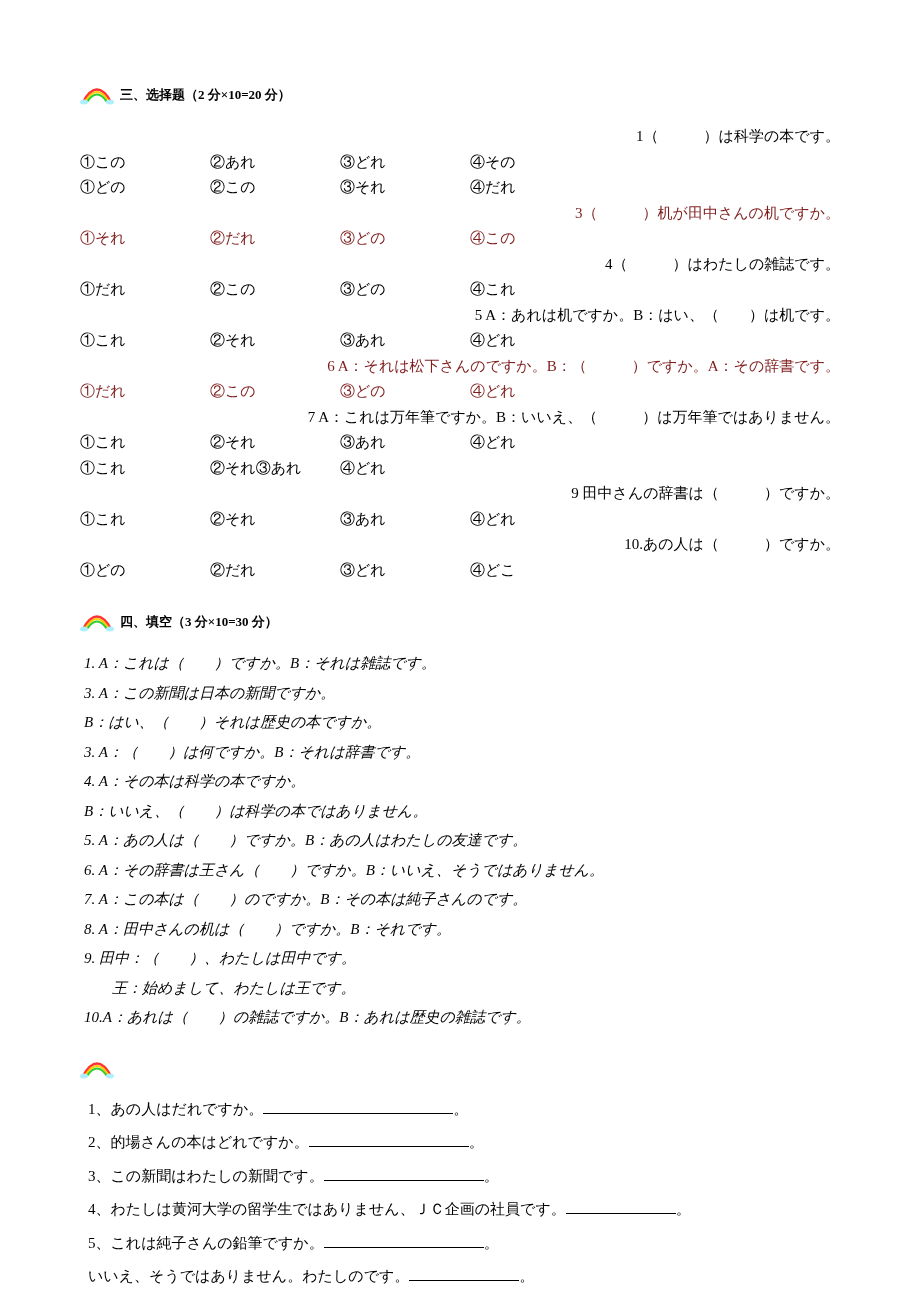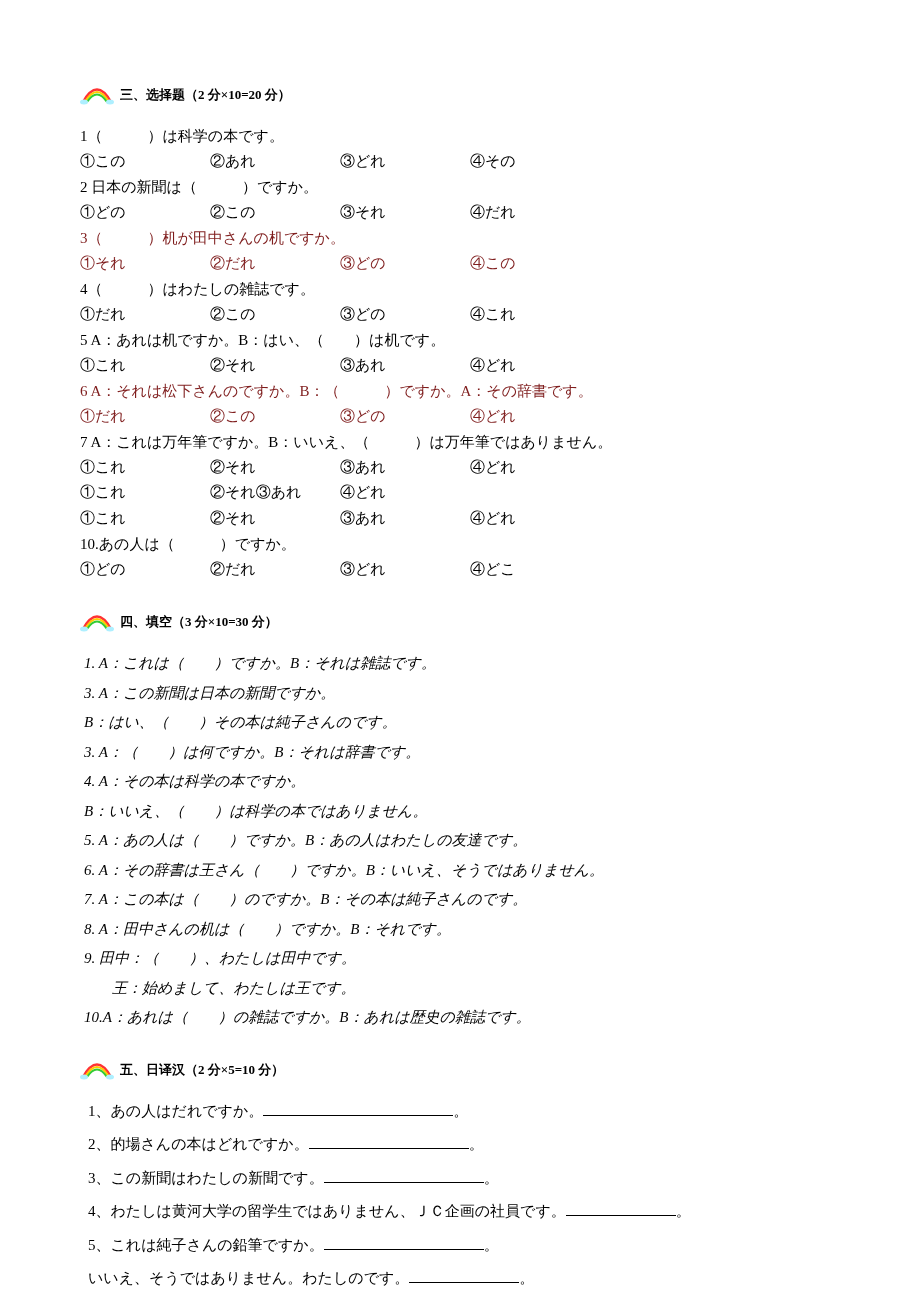--- a/index.html
+++ b/index.html
@@ -18,38 +18,38 @@
       align-items: center;
       margin-bottom: 18px;
       margin-top: 4px;
       font-weight: bold;
       font-size: 13px;
     }
     .section-header .icon {
       margin-right: 6px;
       display: inline-flex;
     }
-    .question-line { margin: 0; }
+    .question-line { margin: 0; text-align: right; }
     .option-row { display: flex; }
     .opt { flex: 0 0 auto; min-width: 130px; }
     .blue { color: #7f1d1d; }
     .fill-line { margin: 4px; font-style: italic; }
     .indent { padding-left: 28px; }
     .trans-line { margin: 8px; }
     .underline {
       display: inline-block;
       border-bottom: 1px solid #000;
       height: 1em;
       vertical-align: baseline;
     }
     .ul-long { width: 190px; }
     .ul-med { width: 160px; }
     .ul-short { width: 110px; }
     .section-gap { margin-top: 28px; }
-    .s3-options .opt { min-width: 130px; font-family: Liberation Mono, monospace; }
+    .s3-options .opt { min-width: 130px; }
   </style>
 </head>
 <body>
 
 <div class="section-header">
   <span class="icon">
     <svg width="34" height="20" viewBox="0 0 34 20">
       <path d="M3 17 Q17 -8 31 17" stroke="#FF3333" stroke-width="2.5" fill="none"></path>
       <path d="M5 17 Q17 -3 29 17" stroke="#FFCC00" stroke-width="2" fill="none"></path>
       <path d="M7 17 Q17 2 27 17" stroke="#33CC33" stroke-width="2" fill="none"></path>
@@ -62,21 +62,20 @@
 
 <div class="s3-options">
   <div class="question-line">1（　　　）は科学の本です。</div>
   <div class="option-row">
     <span class="opt">①この</span>
     <span class="opt">②あれ</span>
     <span class="opt">③どれ</span>
     <span class="opt">④その</span>
   </div>
 
-  <div class="question-line">2 日本の新聞は（　　　）ですか。</div>
   <div class="option-row">
     <span class="opt">①どの</span>
     <span class="opt">②この</span>
     <span class="opt">③それ</span>
     <span class="opt">④だれ</span>
   </div>
 
   <div class="question-line blue">3（　　　）机が田中さんの机ですか。</div>
   <div class="option-row blue">
     <span class="opt">①それ</span>
@@ -117,20 +116,21 @@
     <span class="opt">④どれ</span>
   </div>
 
   <div class="option-row">
     <span class="opt">①これ</span>
     <span class="opt">②それ③あれ</span>
     <span class="opt">④どれ</span>
     <span class="opt"></span>
   </div>
 
+  <div class="question-line">9  田中さんの辞書は（　　　）ですか。</div>
   <div class="option-row">
     <span class="opt">①これ</span>
     <span class="opt">②それ</span>
     <span class="opt">③あれ</span>
     <span class="opt">④どれ</span>
   </div>
 
   <div class="question-line">10.あの人は（　　　）ですか。</div>
   <div class="option-row">
     <span class="opt">①どの</span>
@@ -148,21 +148,21 @@
       <path d="M7 17 Q17 2 27 17" stroke="#33CC33" stroke-width="2" fill="none"></path>
       <ellipse cx="4" cy="17" rx="4" ry="2.5" fill="#AEEFFF"></ellipse>
       <ellipse cx="30" cy="17" rx="4" ry="2.5" fill="#AEEFFF"></ellipse>
     </svg>
   </span>
   <span>四、填空（3 分×10=30 分）</span>
 </div>
 
 <div class="fill-line">1. A：これは（　　）ですか。B：それは雑誌です。</div>
 <div class="fill-line">3. A：この新聞は日本の新聞ですか。</div>
-<div class="fill-line">B：はい、（　　）その本は純子さんのです。</div>
+<div class="fill-line">B：はい、（　　）それは歴史の本ですか。</div>
 <div class="fill-line">3. A：（　　）は何ですか。B：それは辞書です。</div>
 <div class="fill-line">4. A：その本は科学の本ですか。</div>
 <div class="fill-line">B：いいえ、（　　）は科学の本ではありません。</div>
 <div class="fill-line">5. A：あの人は（　　）ですか。B：あの人はわたしの友達です。</div>
 <div class="fill-line">6. A：その辞書は王さん（　　）ですか。B：いいえ、そうではありません。</div>
 <div class="fill-line">7. A：この本は（　　）のですか。B：その本は純子さんのです。</div>
 <div class="fill-line">8. A：田中さんの机は（　　）ですか。B：それです。</div>
 <div class="fill-line">9.  田中：（　　）、わたしは田中です。</div>
 <div class="fill-line indent">王：始めまして、わたしは王です。</div>
 <div class="fill-line">10.A：あれは（　　）の雑誌ですか。B：あれは歴史の雑誌です。</div>
@@ -170,21 +170,20 @@
 <div class="section-header section-gap">
   <span class="icon">
     <svg width="34" height="20" viewBox="0 0 34 20">
       <path d="M3 17 Q17 -8 31 17" stroke="#FF3333" stroke-width="2.5" fill="none"></path>
       <path d="M5 17 Q17 -3 29 17" stroke="#FFCC00" stroke-width="2" fill="none"></path>
       <path d="M7 17 Q17 2 27 17" stroke="#33CC33" stroke-width="2" fill="none"></path>
       <ellipse cx="4" cy="17" rx="4" ry="2.5" fill="#AEEFFF"></ellipse>
       <ellipse cx="30" cy="17" rx="4" ry="2.5" fill="#AEEFFF"></ellipse>
     </svg>
   </span>
-  <span>五、日译汉（2 分×5=10 分）</span>
 </div>
 
 <div class="trans-line">
   <span>1、あの人はだれですか。</span><span class="underline ul-long"></span><span>。</span>
 </div>
 <div class="trans-line">
   <span>2、的場さんの本はどれですか。</span><span class="underline ul-med"></span><span>。</span>
 </div>
 <div class="trans-line">
   <span>3、この新聞はわたしの新聞です。</span><span class="underline ul-med"></span><span>。</span>

